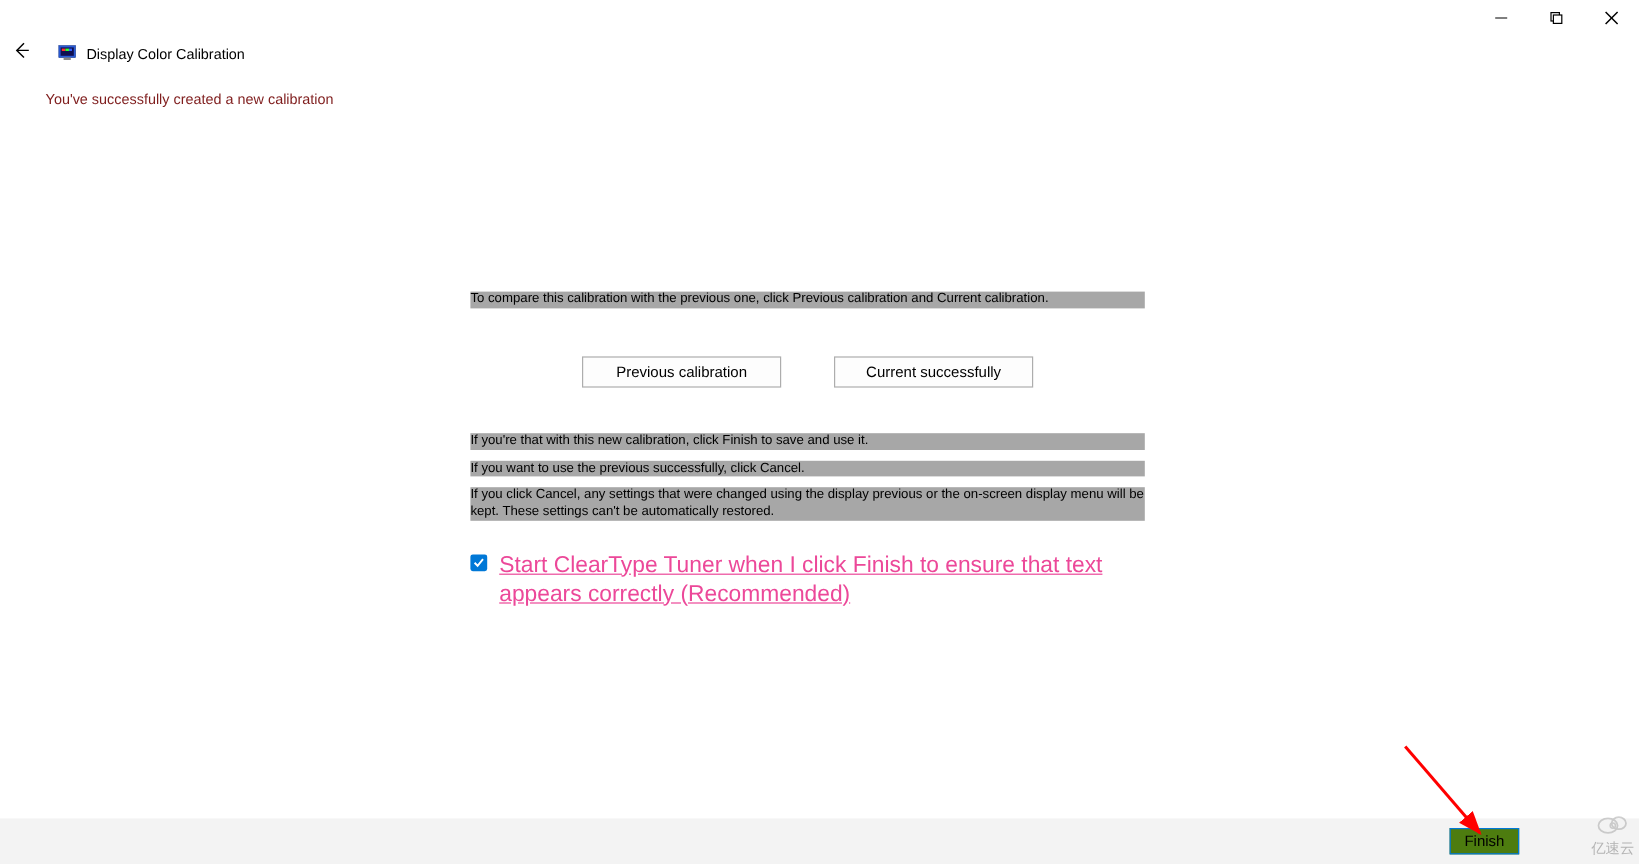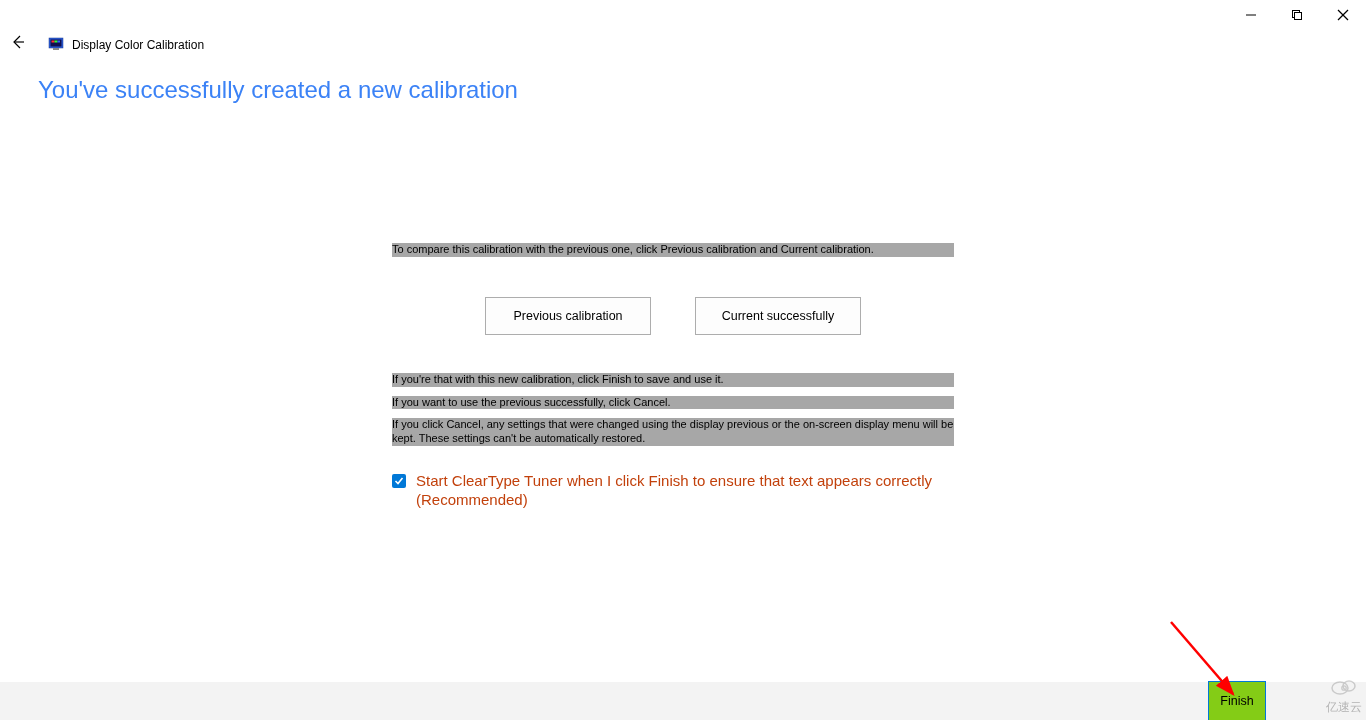--- a/index.html
+++ b/index.html
@@ -7,35 +7,35 @@
 
     .titlebar { height: 30px; display: flex; justify-content: flex-end; align-items: flex-start; }
     .win-ctrl { width: 46px; height: 30px; display: flex; align-items: center; justify-content: center; cursor: pointer; }
     .win-ctrl svg { width: 12px; height: 12px; }
 
     .header-row { display: flex; align-items: flex-end; gap: 8px; padding: 2px 8px 6px 8px; }
     .back-btn { width: 20px; height: 20px; margin-right: 12px; display:flex; align-items:center; justify-content:center; cursor:pointer; color:#000; }
     .app-icon { width: 16px; height: 16px; display:flex; align-items:center; justify-content:center; }
     .app-title { font-size: 12px; color: #000; }
 
-    .heading { color: #3b82f6; font-size: 24px; font-weight: 400; padding: 18px 0 0 38px; }
+    .heading { color: #7f1d1d; font-size: 12px; font-weight: 400; padding: 18px 0 0 38px; }
 
     .body-block { position: absolute; left: 392px; top: 243px; width: 562px; }
     .gray-text { background: #a7a7a7; color: #000; font-size: 11px; line-height: 1.25; padding: 0; margin-bottom: 0; }
 
     .btn-row { display: flex; justify-content: center; gap: 44px; padding: 40px 0 38px 0; }
-    .win-btn { width: 166px; height: 38px; background: #fdfdfd; border: 1px solid #adadad; font-size: 12.5px; font-family: inherit; cursor: pointer; }
+    .win-btn { width: 166px; height: 26px; background: #fdfdfd; border: 1px solid #adadad; font-size: 12.5px; font-family: inherit; cursor: pointer; }
 
     .check-row { display:flex; align-items:flex-start; gap: 10px; margin-top: 26px; }
     .checkbox { width: 14px; height: 14px; background: #0078d7; border-radius: 2px; margin-top: 2px; display:flex; align-items:center; justify-content:center; flex-shrink:0; cursor:pointer; }
     .checkbox svg { width: 10px; height: 10px; }
-    .check-label { font-size: 15px; color: #c2410c; line-height: 1.25; }
+    .check-label { font-size: 19px; color: #ec4899; line-height: 1.25; text-decoration: underline; }
 
     .bottom-bar { position:absolute; left:0; right:0; bottom:0; height:38px; background:#f3f3f3; display:flex; justify-content:flex-end; align-items:center; padding-right:100px; }
-    .finish-btn { width:58px; height:40px; font-size:12.5px; background:#84cc16; border:1px solid #0078d7; cursor:pointer; font-family:inherit; }
+    .finish-btn { width:58px; height:22px; font-size:12.5px; background:#4d7c0f; border:1px solid #0078d7; cursor:pointer; font-family:inherit; }
 
     .anno-arrow { position:absolute; left:1165px; top:616px; pointer-events:none; }
     .watermark { position:absolute; right:4px; bottom:4px; opacity:0.45; display:flex; align-items:center; gap:4px; font-size:12px; color:#666;flex-direction:column; }
 
     .spacer-1 { height: 9px; }
   </style>
 </head>
 <body>
 
 <div class="titlebar">

